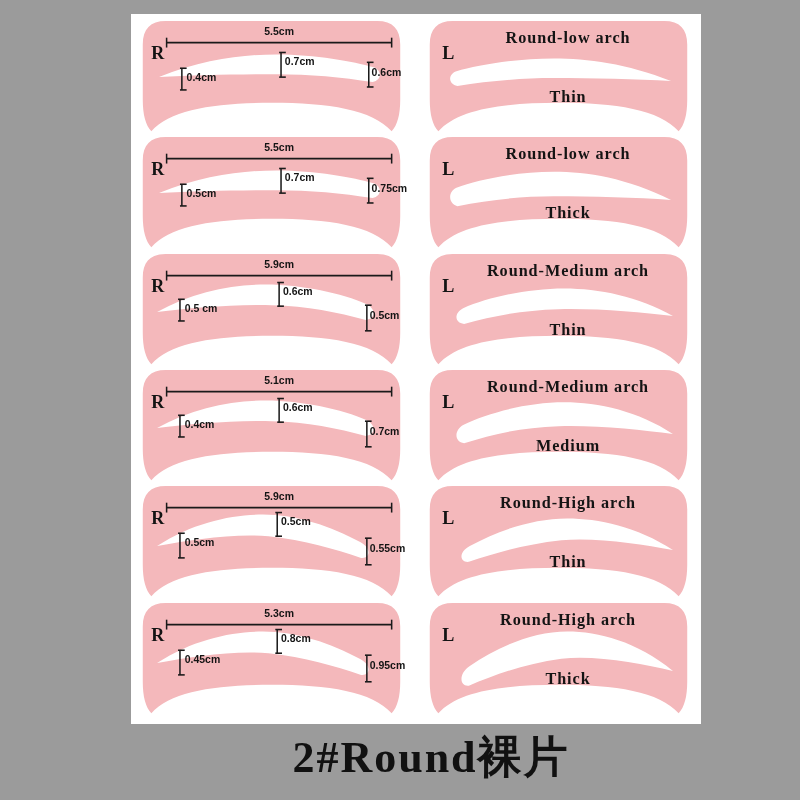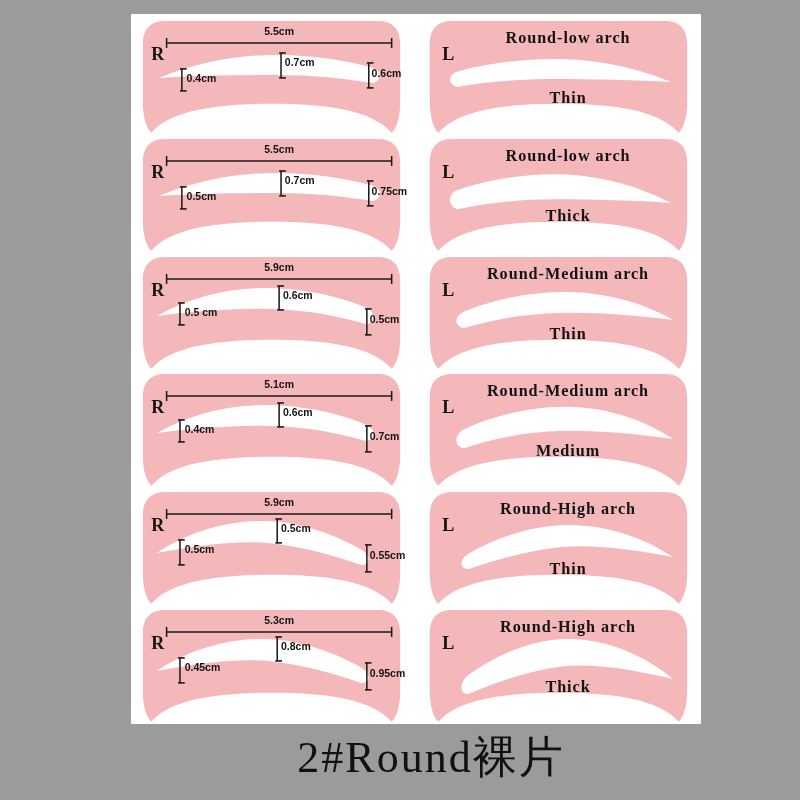--- a/index.html
+++ b/index.html
@@ -9,36 +9,36 @@
   html,body{margin:0;padding:0;}
   body{
     width:800px;height:800px;position:relative;overflow:hidden;
     background:var(--bg);
     font-family:"Liberation Sans",sans-serif;
   }
   .sheet{
     position:absolute;left:131px;top:14px;width:570px;height:710px;
     background:var(--sheet);
     display:flex;flex-direction:column;
-    padding:2px 9px 1px 7px;
+    padding:2px 9px 10px 7px;
   }
   .row{flex:1;display:flex;gap:20px;min-height:0;}
   .cell{flex:1;position:relative;min-width:0;}
   .cell svg{width:100%;height:100%;display:block;overflow:visible;}
   .outline{fill:var(--pink);}
   .brow{fill:var(--sheet);}
   .dline{stroke:var(--ink);stroke-width:1.6;stroke-linecap:butt;}
   text{fill:#141414;}
   .meas{font-family:"Liberation Sans",sans-serif;font-size:11px;font-weight:700;}
   .side{font-family:"Liberation Serif",serif;font-size:19px;font-weight:700;}
   .bname{font-family:"Liberation Serif",serif;font-size:17px;font-weight:700;letter-spacing:1px;}
   .caption{
     position:absolute;left:131px;top:726px;width:600px;height:64px;
     text-align:center;line-height:64px;
-    font-family:"Liberation Serif",serif;font-size:44px;font-weight:400;
+    font-family:"Liberation Serif",serif;font-size:44px;font-weight:700;
     letter-spacing:2px;color:#111;
   }
 </style>
 </head>
 <body>
 
 <div class="sheet">
 
 <div class="row">
       <div class="cell">

